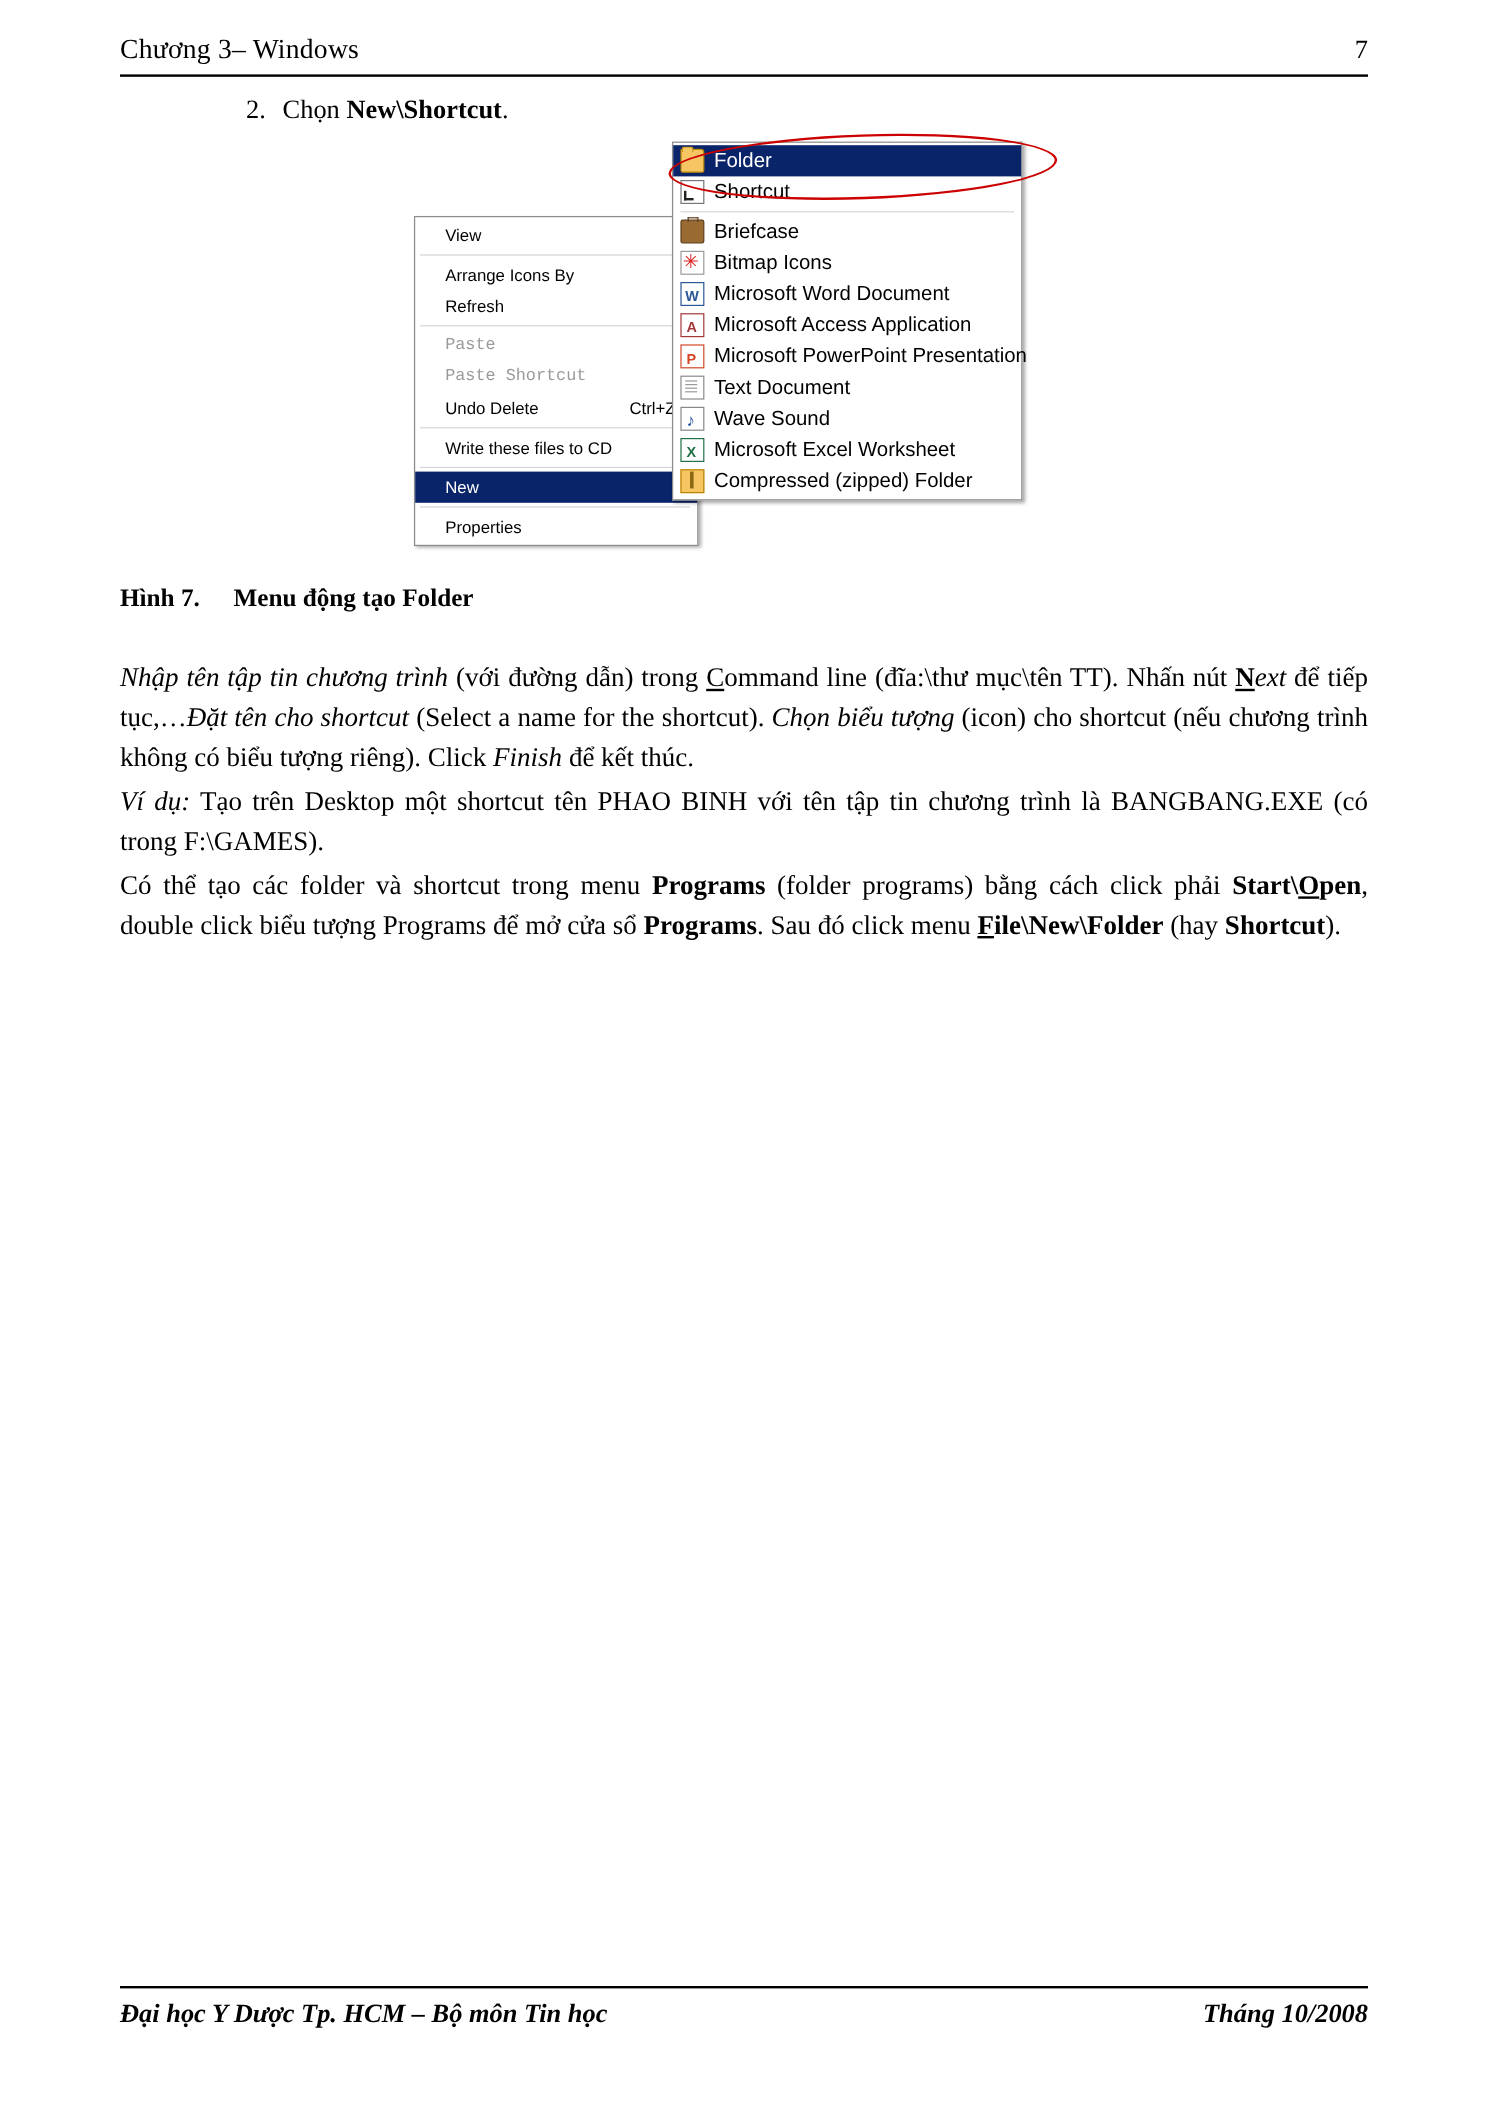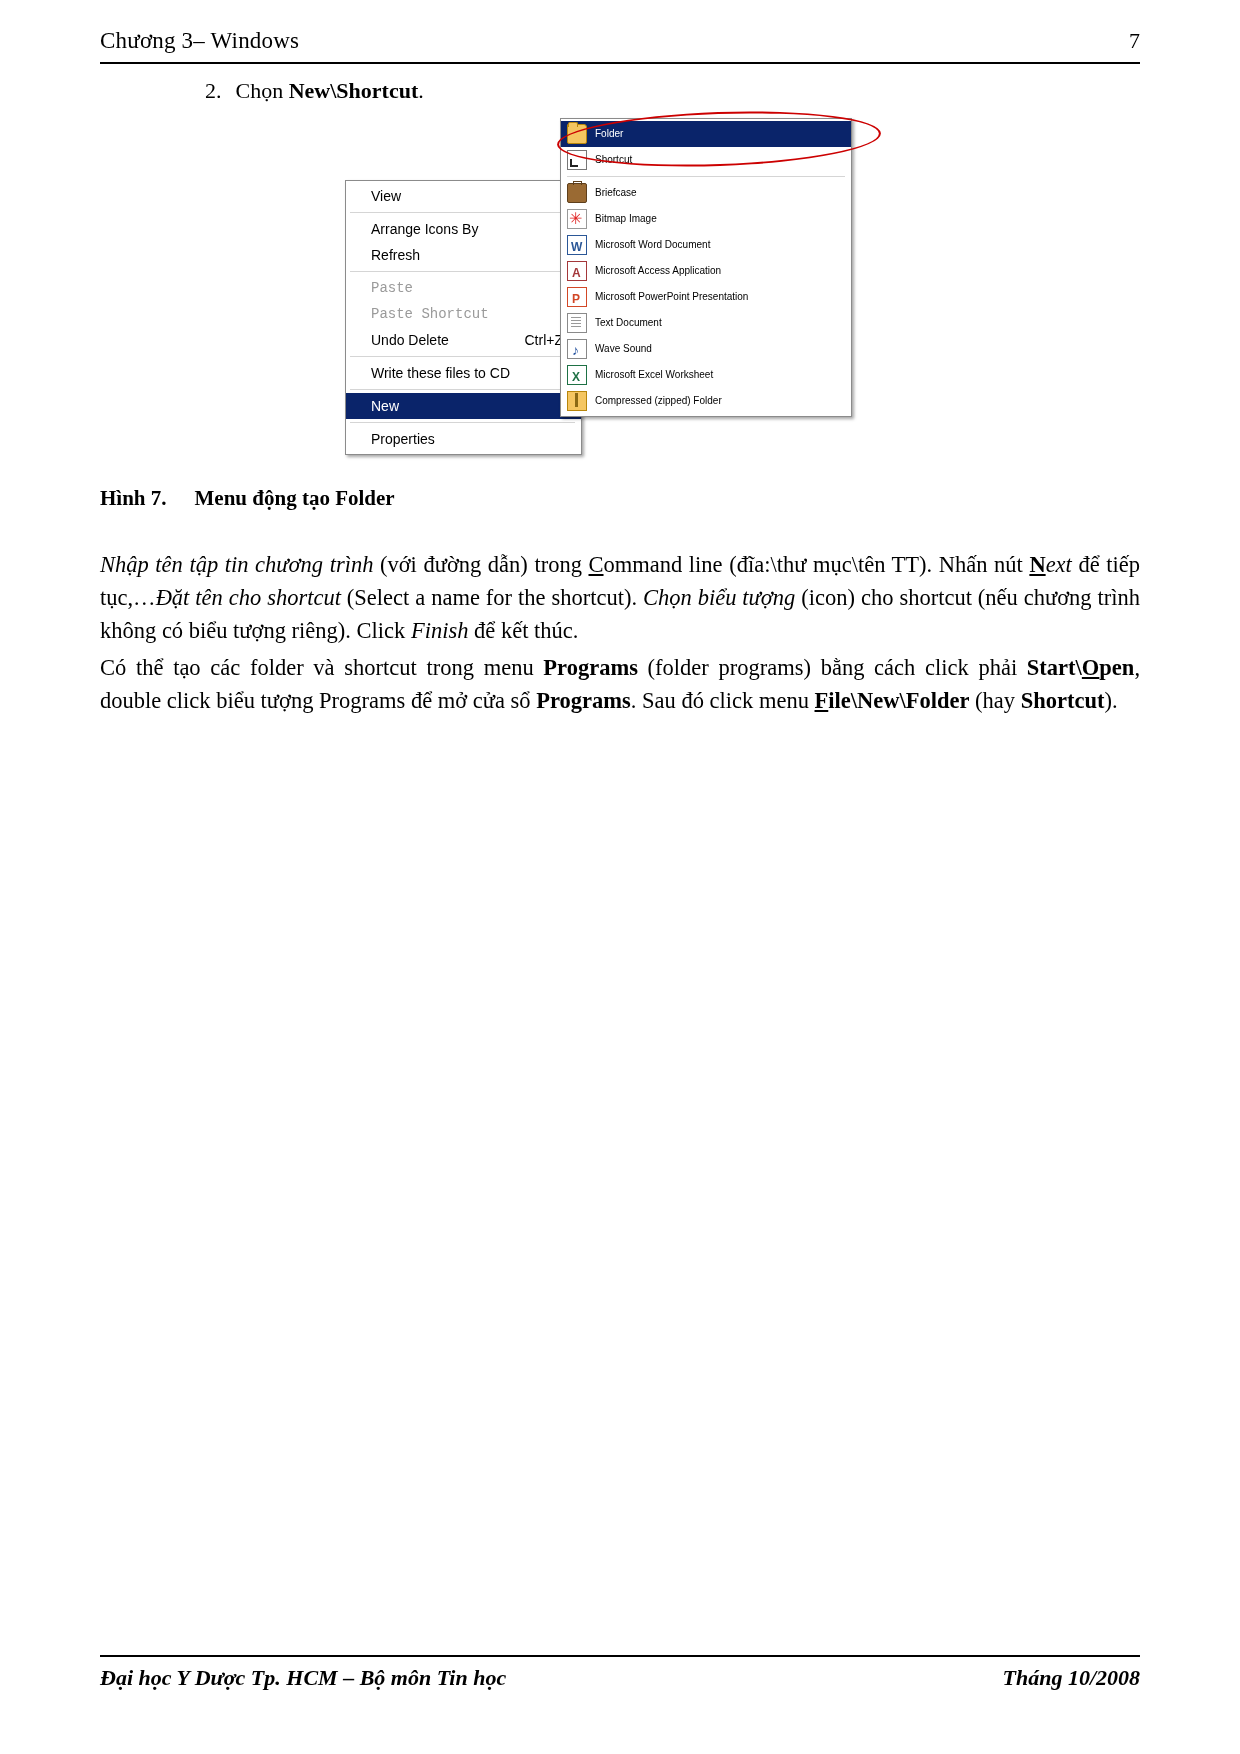--- a/index.html
+++ b/index.html
@@ -63,21 +63,21 @@
   .ctxmenu .mi.sel .arrow { border-left-color:#ffffff; }
   .ctxsep { height:1px; background:#d5d5d5; margin:3px 6px 3px 4px; }
 
   
   .submenu {
     position:absolute; left:215px; top:0px; width:290px;
     background:#ffffff;
     border:1px solid #8b8b8b;
     box-shadow:2px 2px 3px rgba(0,0,0,0.35);
     font-family:"Liberation Sans", sans-serif;
-    font-size:10px;
+    font-size:17px;
     padding:2px 0;
   }
   .submenu .si {
     height:26px; line-height:26px;
     padding-left:6px; white-space:nowrap;
     display:flex; align-items:center;
   }
   .submenu .si.sel { background:#0a246a; color:#ffffff; }
   .submenu .si .lbl { margin-left:8px; }
   .subsep { height:1px; background:#d5d5d5; margin:3px 6px; }
@@ -207,21 +207,21 @@
         <span class="ico ico-shortcut"></span>
         <span class="lbl">Shortcut</span>
       </div>
       <div class="subsep"></div>
       <div class="si">
         <span class="ico ico-brief"></span>
         <span class="lbl">Briefcase</span>
       </div>
       <div class="si">
         <span class="ico ico-bitmap"></span>
-        <span class="lbl">Bitmap Image</span>
+        <span class="lbl">Bitmap Icons</span>
       </div>
       <div class="si">
         <span class="ico ico-word"></span>
         <span class="lbl">Microsoft Word Document</span>
       </div>
       <div class="si">
         <span class="ico ico-access"></span>
         <span class="lbl">Microsoft Access Application</span>
       </div>
       <div class="si">
@@ -249,20 +249,21 @@
     <div class="ellipse"></div>
   </div>
 
   <div class="caption">
     <span>Hình 7.</span><span class="gap"></span><span>Menu động tạo Folder</span>
   </div>
 
   <div class="body">
     <p class="p-ind"><span class="bi">Nhập tên tập tin chương trình</span><span> (với đường dẫn) trong </span><u>C</u><span>ommand line (đĩa:\thư mục\tên TT). Nhấn nút </span><b><u>N</u></b><b class="bi">ext</b><span> để tiếp tục,…</span><span class="bi">Đặt tên cho shortcut</span><span> (Select a name for the shortcut). </span><span class="bi">Chọn biểu tượng</span><span> (icon) cho shortcut (nếu chương trình không có biểu tượng riêng). Click </span><span class="bi">Finish</span><span> để kết thúc.</span></p>
 
+    <p class="p-ind"><span class="bi">Ví dụ:</span><span> Tạo trên Desktop một shortcut tên PHAO BINH với tên tập tin chương trình là BANGBANG.EXE (có trong F:\GAMES).</span></p>
 
     <p class="p-ind"><span>Có thể tạo các folder và shortcut trong menu </span><span class="b">Programs</span><span> (folder programs) bằng cách click phải </span><span class="b">Start\</span><b><u>O</u></b><span class="b">pen</span><span>, double click biểu tượng Programs để mở cửa sổ </span><span class="b">Programs</span><span>. Sau đó click menu </span><b><u>F</u></b><span class="b">ile\New\Folder</span><span> (hay </span><span class="b">Shortcut</span><span>).</span></p>
   </div>
 
   <div class="footer-rule"></div>
   <div class="footer">
     <div>Đại học Y Dược Tp. HCM – Bộ môn Tin học</div>
     <div>Tháng 10/2008</div>
   </div>
 

